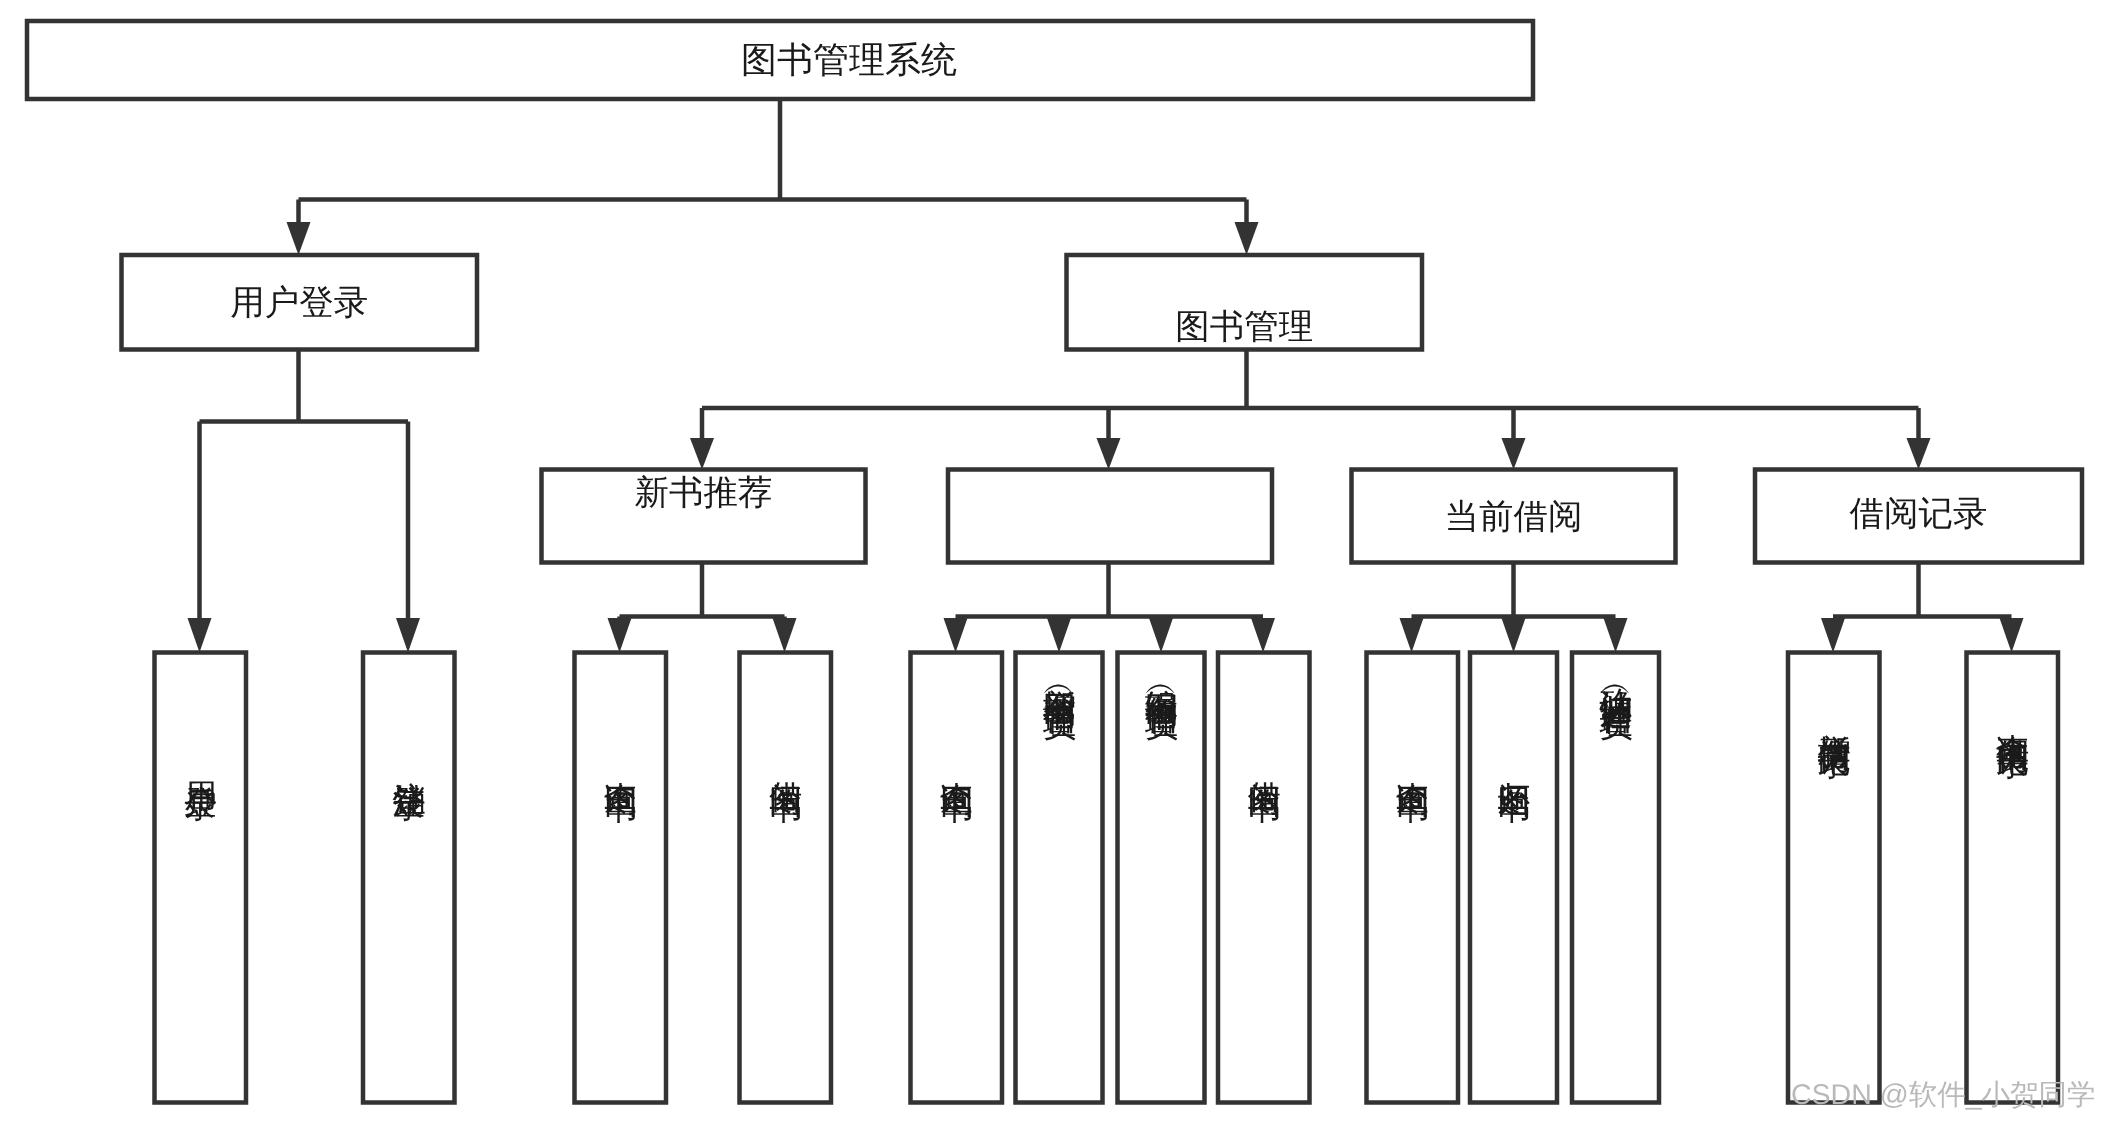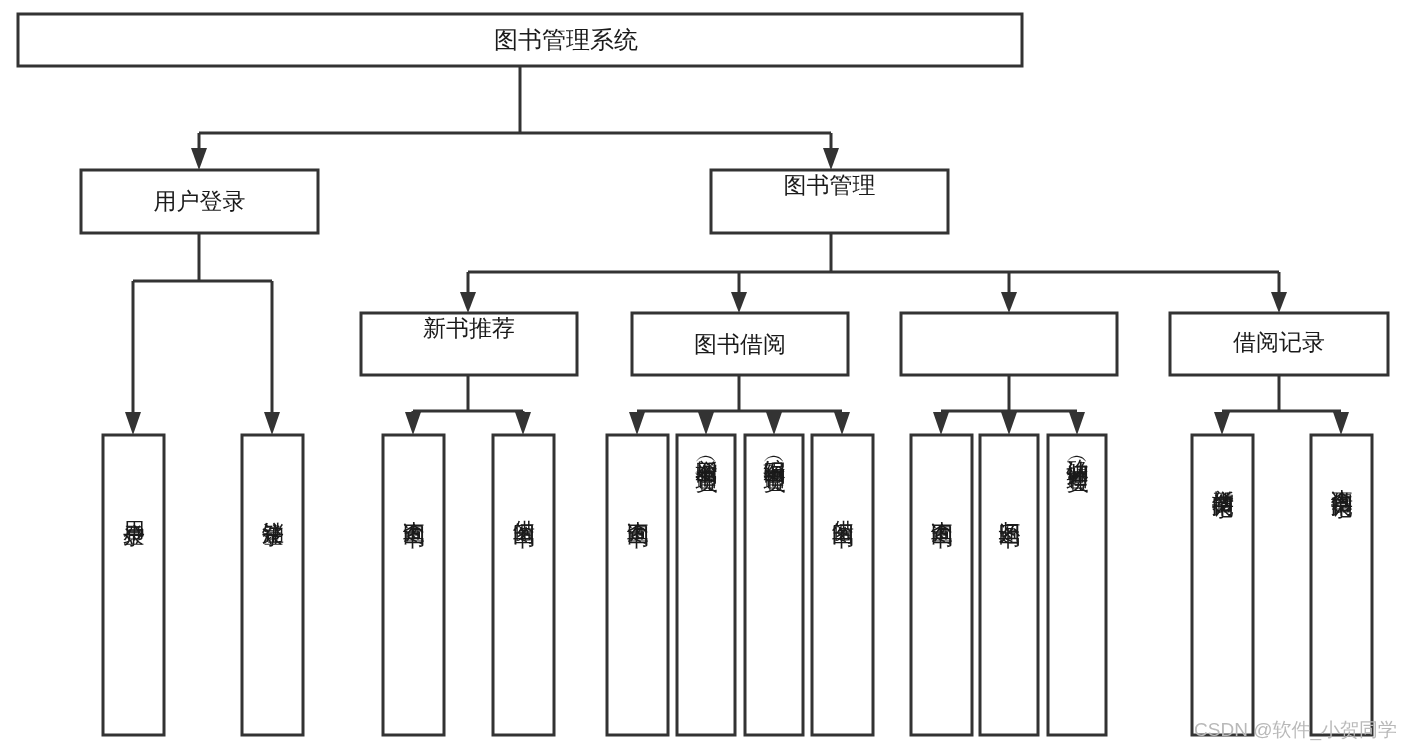--- a/index.html
+++ b/index.html
@@ -163,32 +163,32 @@
   </svg>
 
   <div class="vert-text-wrap" style="left:18px; top:14px; width:1004px; height:52px; align-items:center;margin-left:46px;">
     <span style="font-size:24px; color:#1a1a1a;">图书管理系统</span>
   </div>
 
   <div class="vert-text-wrap" style="left:81px; top:170px; width:237px; height:63px; align-items:center;">
     <span style="font-size:23px; color:#1a1a1a;">用户登录</span>
   </div>
 
-  <div class="vert-text-wrap" style="left:711px; top:170px; width:237px; height:63px; align-items:flex-start;">
+  <div class="vert-text-wrap" style="left:711px; top:170px; width:237px; height:63px; align-items:flex-end;">
     <span style="font-size:23px; color:#1a1a1a;">图书管理</span>
   </div>
 
   <div class="vert-text-wrap" style="left:361px; top:313px; width:216px; height:62px; ">
     <span style="font-size:23px; color:#1a1a1a;">新书推荐</span>
   </div>
 
-  <div class="vert-text-wrap" style="left:632px; top:313px; width:216px; height:62px; align-items:center;">
-    <span style="font-size:23px; color:#1a1a1a;">图书借阅</span>
-  </div>
-
+
+  <div class="vert-text-wrap" style="left:901px; top:313px; width:216px; height:62px; align-items:center;">
+    <span style="font-size:23px; color:#1a1a1a;">当前借阅</span>
+  </div>
 
   <div class="vert-text-wrap" style="left:1170px; top:313px; width:218px; height:58px; align-items:center;">
     <span style="font-size:23px; color:#1a1a1a;">借阅记录</span>
   </div>
 
   <div class="vert-text-wrap" style="left:103px; top:435px; width:61px; height:300px; padding-top:68px;">
     <span class="vert-text">用户登录</span>
   </div>
 
   <div class="vert-text-wrap" style="left:242px; top:435px; width:61px; height:300px; padding-top:68px;">

